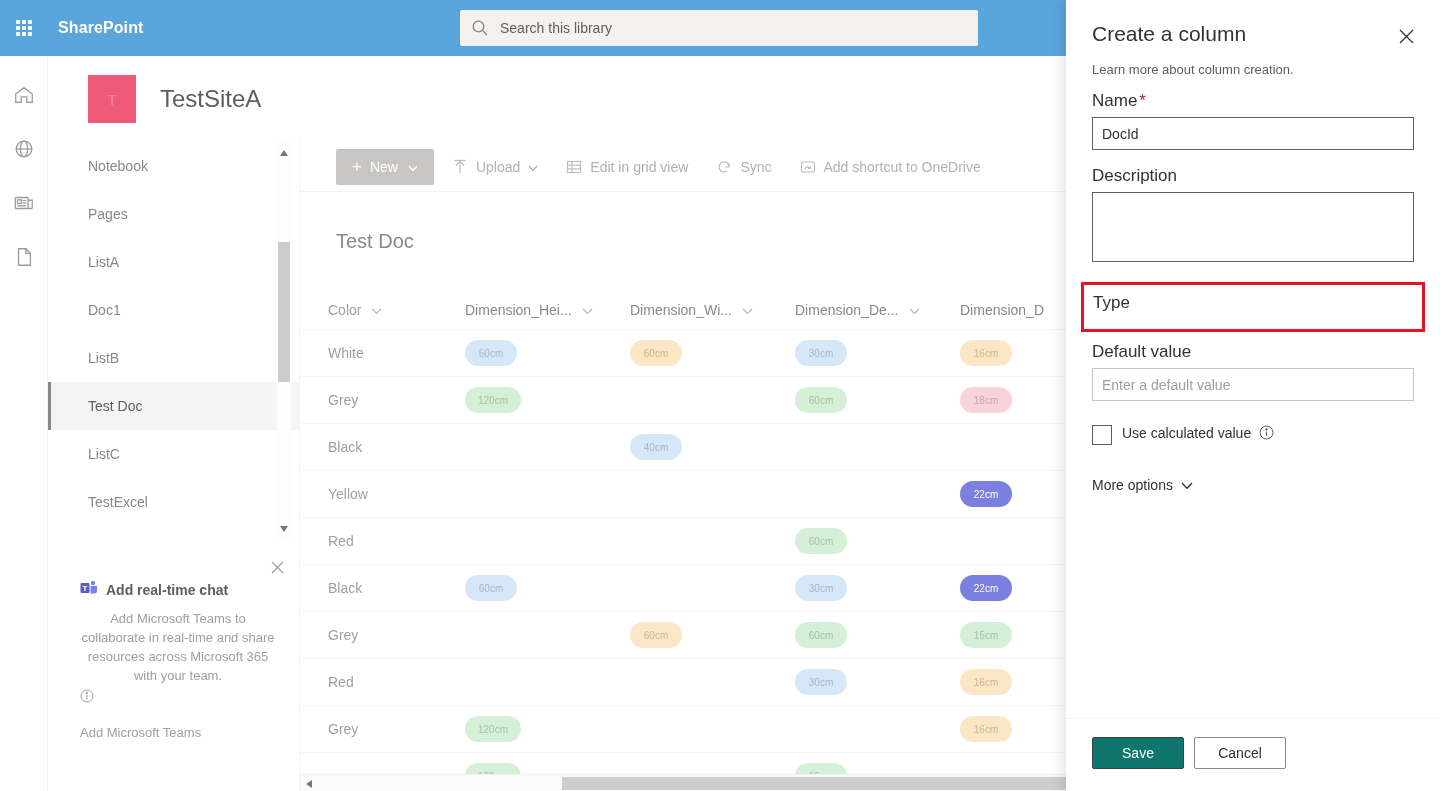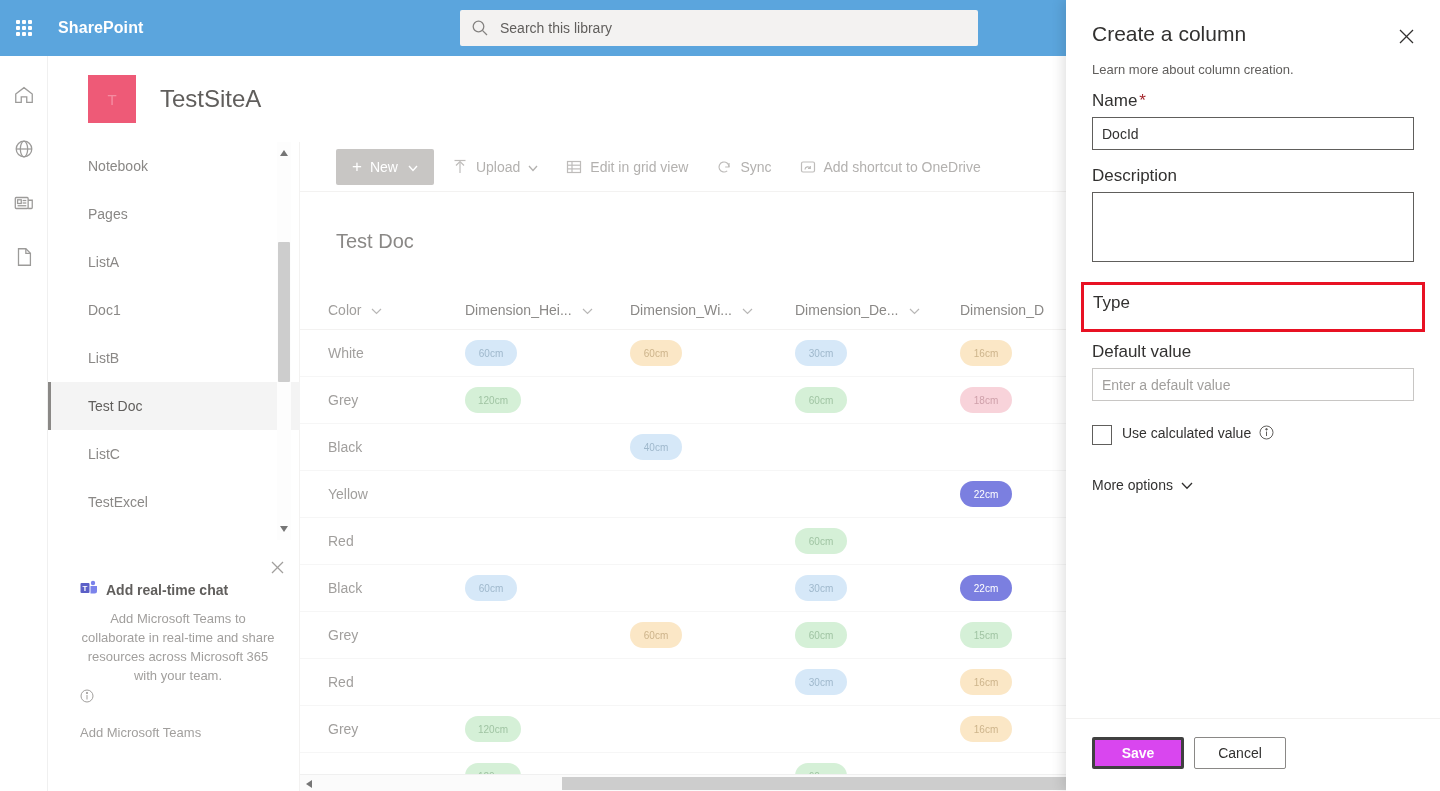--- a/index.html
+++ b/index.html
@@ -250,21 +250,21 @@
 
   .panel-foot {
     flex: 0 0 auto; padding: 0 26px 22px 26px; display: flex; align-items: center;
     border-top: 1px solid #f3f2f1; padding-top: 18px;
   }
   .btn {
     height: 32px; min-width: 92px; font-size: 14px; cursor: pointer;
     display: inline-flex; align-items: center; justify-content: center;
     font-family: "Liberation Sans", sans-serif; border-radius: 2px;
   }
-  .btn-save { background: #d946ef; color: #fff; border: 3px solid #404040; font-weight: bold; }
+  .btn-save { background: #0f766e; color: #fff; border: 1px solid #404040; }
   .btn-cancel { background: #fff; color: #323130; border: 1px solid #8a8886; margin-left: 10px; }
 </style>
 </head>
 <body>
 
 <div id="app">
 
   <div class="suitebar">
     <div class="waffle">
       <div class="waffle-grid">

